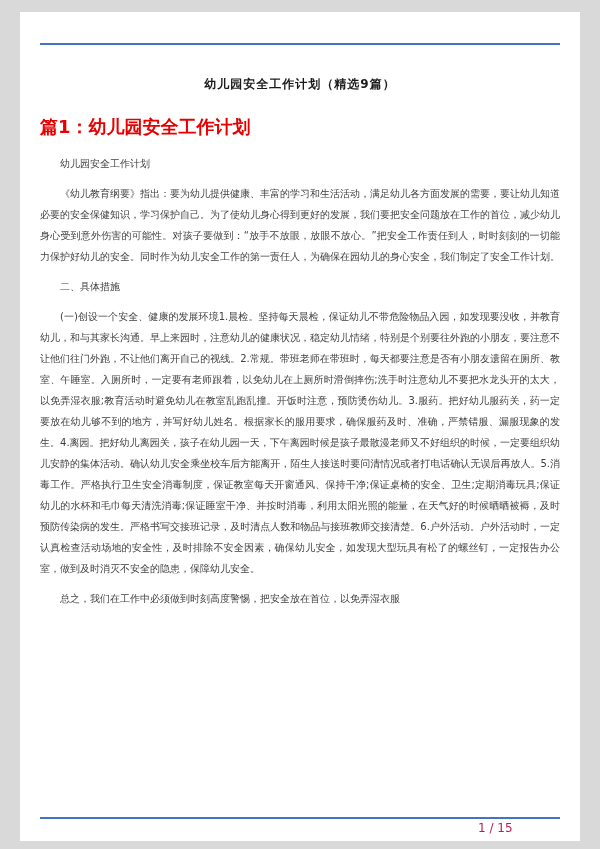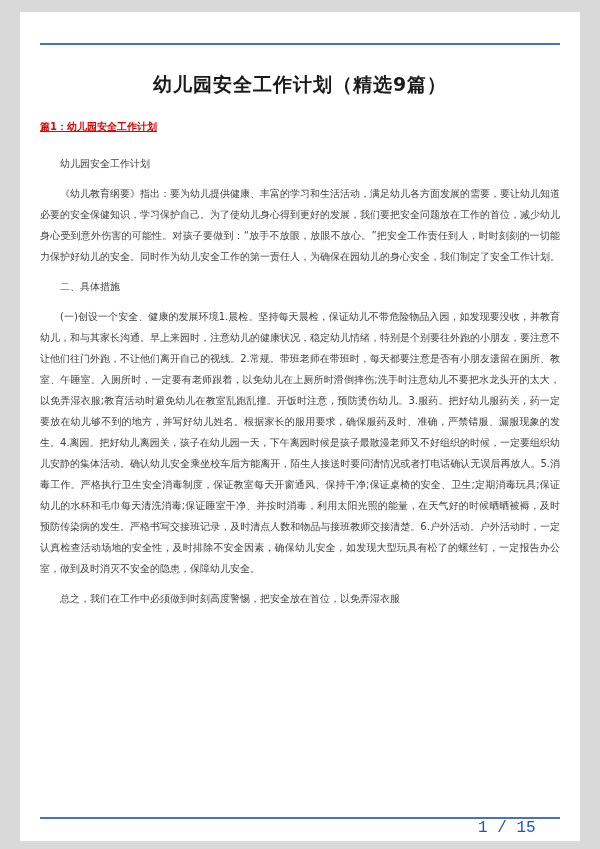--- a/index.html
+++ b/index.html
@@ -31,54 +31,52 @@
   }
   .rule-top{
     margin-top:43px;
   }
   .rule-bottom{
     position:absolute;
     left:40px; right:40px; top:817px;
   }
   .doc-title{
     margin:30px 0 12px;
-    font-size:19px;
+    font-size:12px;
     line-height:19px;
     font-weight:bold;
     color:#1a1a1a;
     text-align:center;
     letter-spacing:1px;
   }
   .section-heading{
     margin-top:24px;
-    font-size:10px;
+    font-size:18px;
     line-height:17px;
     font-weight:bold;
     color:#e60000;
-    text-decoration:underline;
   }
   .body-text{
     margin-top:18px;
     font-size:10px;
     line-height:21px;
     color:#3f3f3f;
     text-align:justify;
   }
   .body-text p{
     margin:0 0 9px;
     text-indent:2em;
   }
   .page-number{
     position:absolute;
     top:820px;
     left:478px;
-    font-size:16px;
+    font-size:12px;
     line-height:16px;
-    color:#1d4ed8;
-    font-family:Liberation Mono, monospace;
+    color:#be185d;
   }
 </style>
 </head>
 <body>
 
 <div class="canvas">
   <div class="sheet"></div>
 
   <div class="content">
     <div class="rule rule-top"></div>

